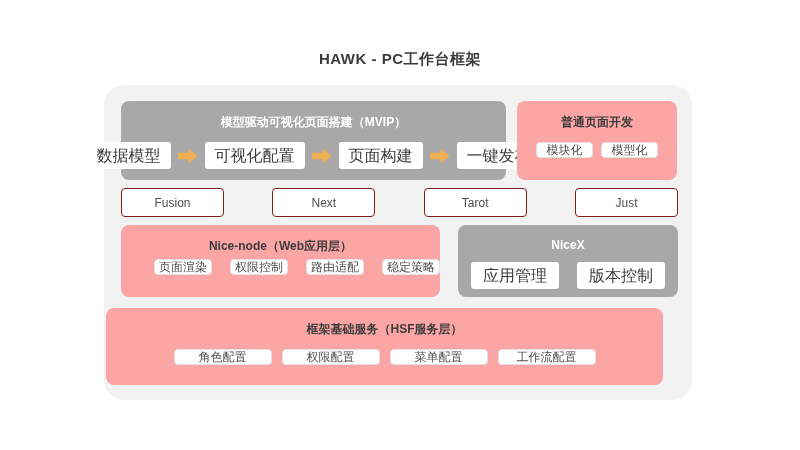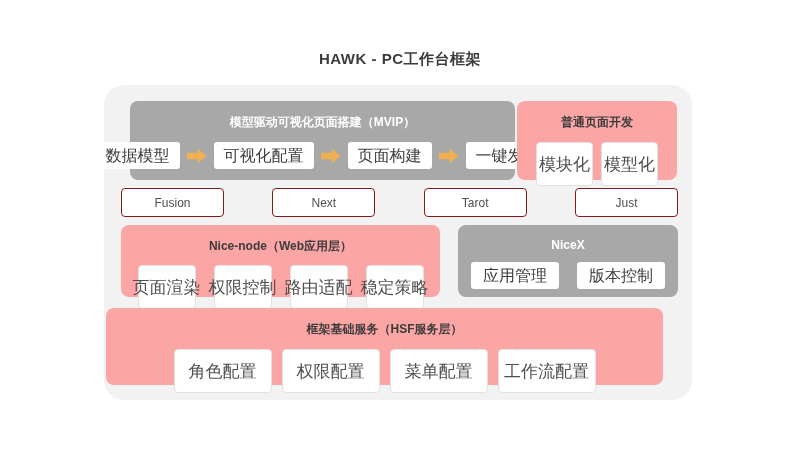--- a/index.html
+++ b/index.html
@@ -64,31 +64,31 @@
     white-space: nowrap;
   }
   .arrow { display: flex; align-items: center; margin: 0 7px; }
   .arrow svg polygon { fill: var(--accent_arrow); }
 
   
   .chip {
     background: #FFFFFF;
     border: 1px solid var(--chip_border);
     border-radius: 4px;
-    font-size: 17px;
+    font-size: 12px;
     color: var(--text_mid);
-    height: 44px;
+    height: 16px;
     display: flex;
     align-items: center;
     justify-content: center;
     white-space: nowrap;
   }
 
   
-  .mvip   { left: 26px;  top: 16px;  width: 385px; height: 79px; }
+  .mvip   { left: 17px;  top: 16px;  width: 385px; height: 79px; }
   .normal { left: 413px; top: 16px;  width: 160px; height: 79px; }
   .normal .chip { width: 57px; }
   .normal .row  { gap: 8px; }
 
   .tech-row {
     position: absolute;
     left: 17px; top: 103px;
     width: 557px; height: 29px;
     display: flex;
     justify-content: space-between;
@@ -100,21 +100,21 @@
     border-radius: 4px;
     font-size: 12px;
     color: var(--text_mid);
     display: flex;
     align-items: center;
     justify-content: center;
   }
 
   .nicenode { left: 17px;  top: 140px; width: 319px; height: 72px; }
   .nicenode .chip { width: 58px; }
-  .nicenode .row  { gap: 18px; margin-top: 10px; }
+  .nicenode .row  { gap: 18px; margin-top: 4px; justify-content: flex-end; }
 
   .nicex { left: 354px; top: 140px; width: 220px; height: 72px; }
   .nicex .row { gap: 18px; margin-top: 10px; }
   .nicex .step { padding: 7px 12px; }
 
   .base { left: 2px; top: 223px; width: 557px; height: 77px; }
   .base .chip { width: 98px; }
   .base .row  { gap: 10px; }
 </style>
 </head>

